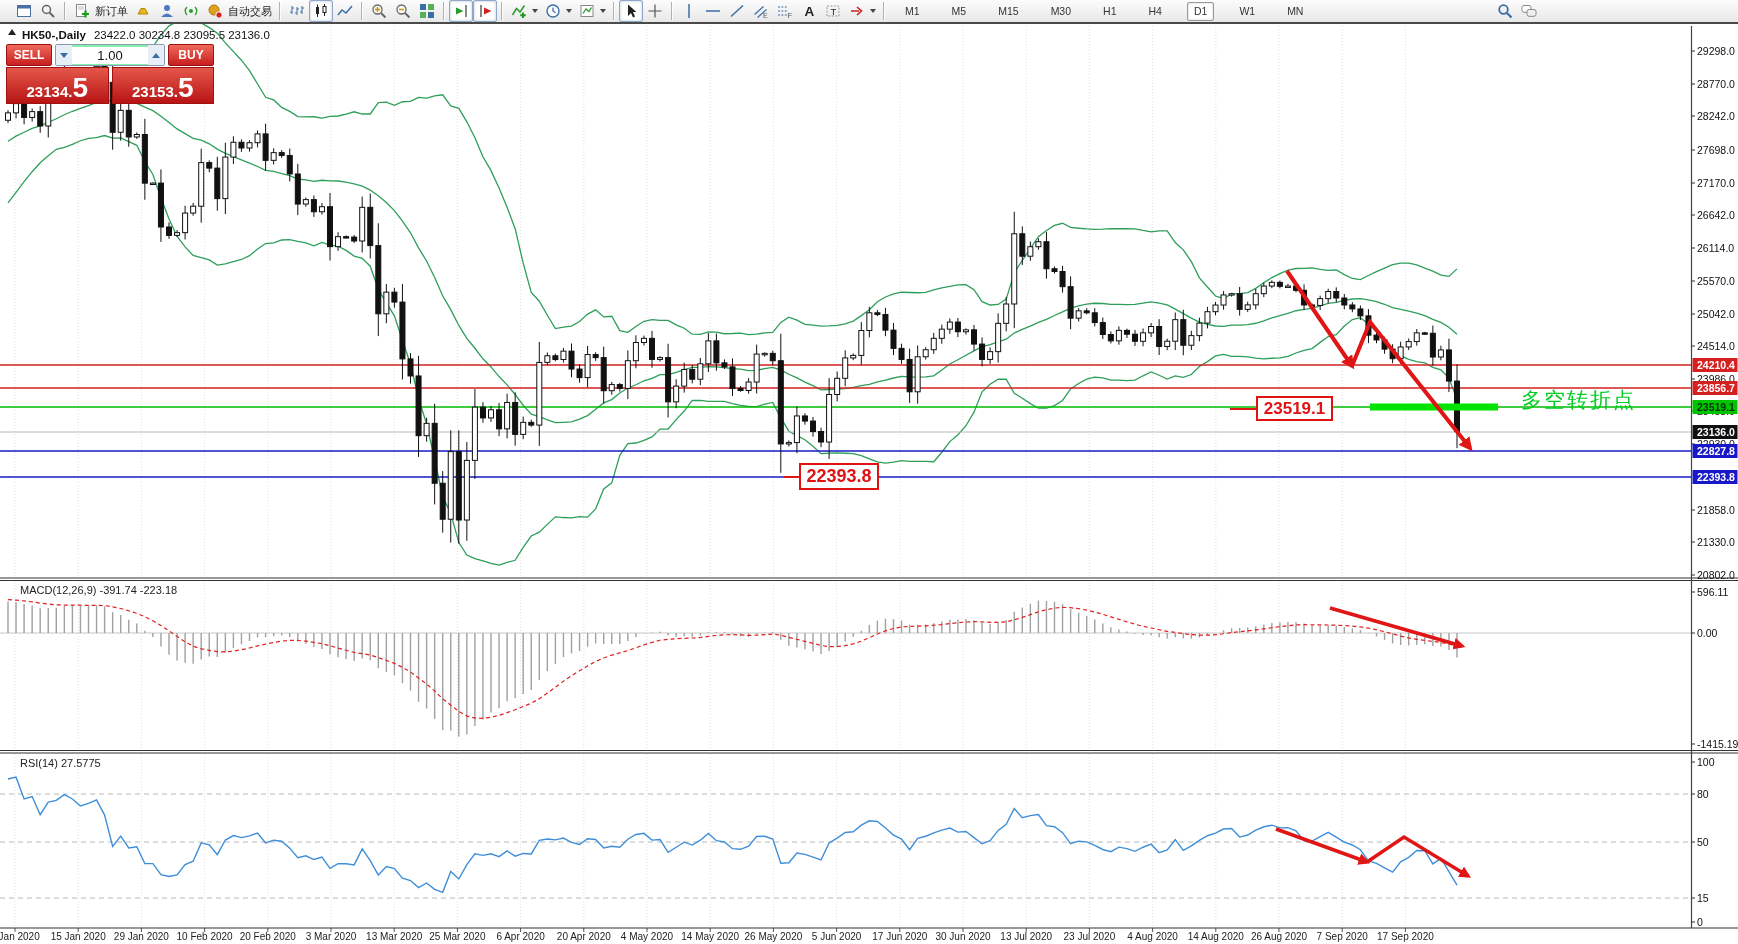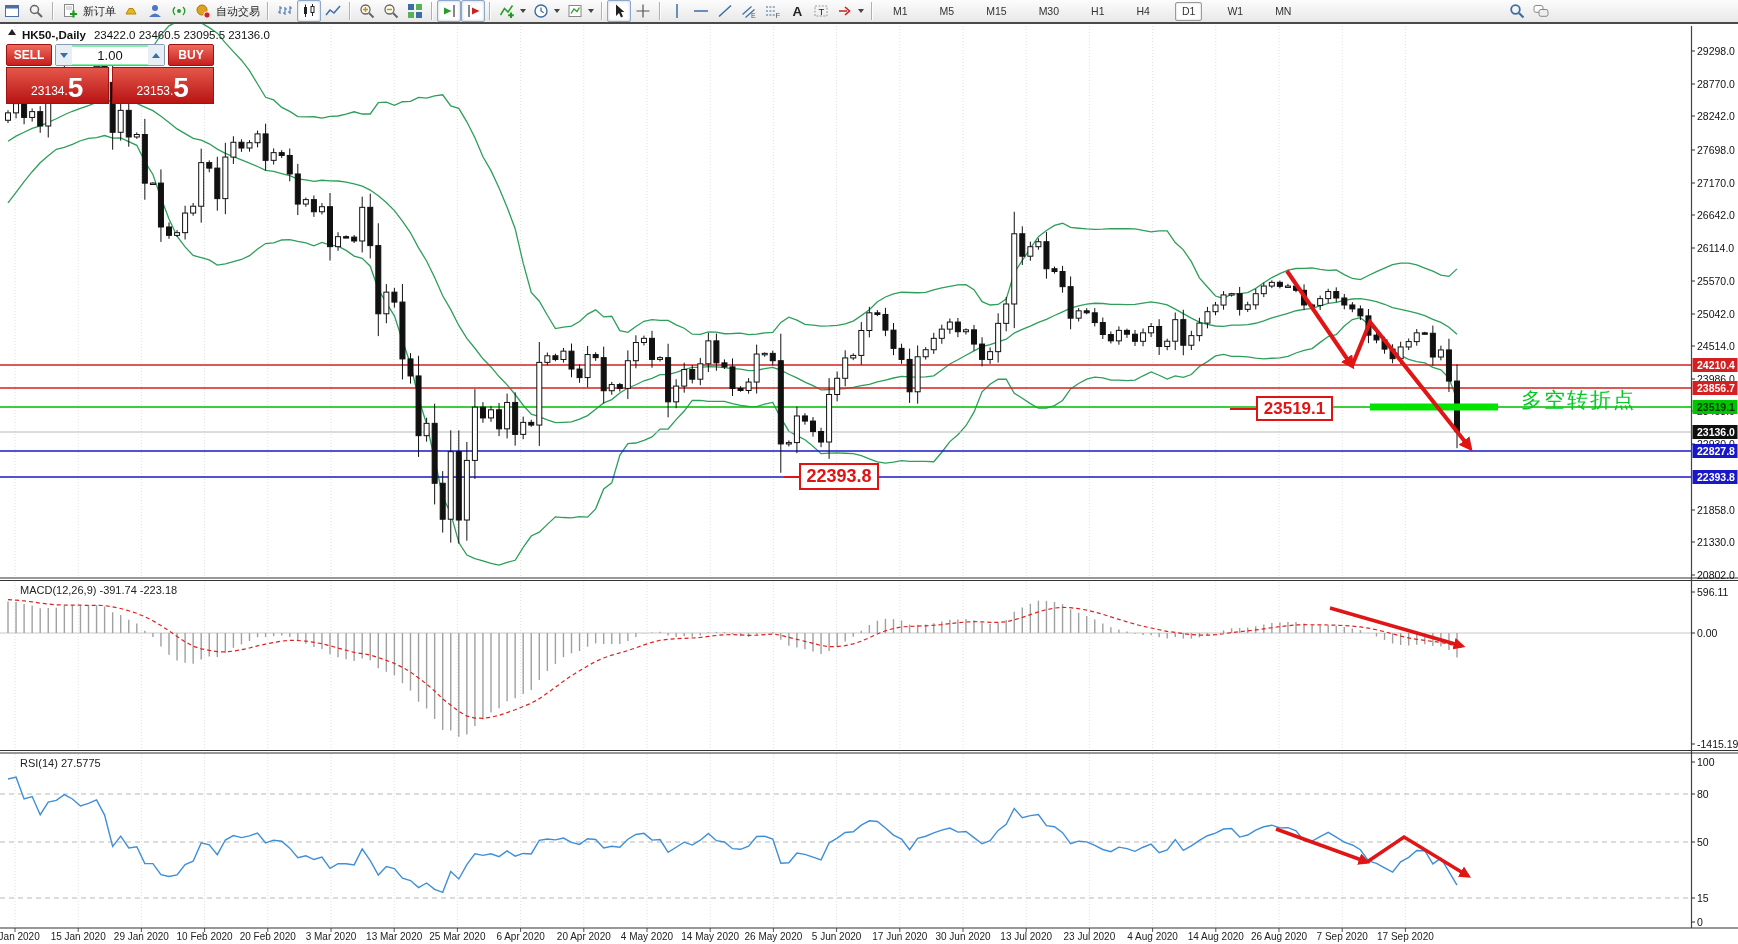--- a/index.html
+++ b/index.html
@@ -1,21 +1,21 @@
 <!DOCTYPE html>
 <html><head>
 <meta charset="utf-8">
 <style>
   html,body{margin:0;padding:0}
   body{width:1738px;height:944px;overflow:hidden;position:relative;background:#fff;
        font-family:"Liberation Sans",sans-serif;-webkit-font-smoothing:antialiased}
   
   .toolbar{position:absolute;left:0;top:0;width:1738px;height:24px;box-sizing:border-box;
     background:linear-gradient(#fcfcfc,#e8e8e8);border-bottom:2px solid #4a4a4a;
-    display:flex;align-items:center;padding:0 0;z-index:40}
+    display:flex;align-items:center;padding:0 12px;z-index:40}
   .tb-btn{height:20px;min-width:22px;display:flex;align-items:center;justify-content:center;
     border:1px solid transparent;border-radius:2px;cursor:default}
   .tb-btn.active{background:#fff;border-color:#8fa8c8;box-shadow:inset 0 0 3px #b8c6d8}
   .tb-btn svg{display:block}
   .tb-label{font-size:11px;color:#222;margin:0 3px 0 1px;white-space:nowrap}
   .tb-sep{width:1px;height:18px;background:#b0b0b0;border-right:1px solid #fdfdfd;margin:0 4px}
   .tb-dd{width:0;height:0;border-left:3.5px solid transparent;border-right:3.5px solid transparent;
     border-top:4px solid #444;margin:0 3px 0 1px}
   .tf-btn{font-size:10.5px;color:#333;padding:2.5px 6px;margin:0 9px;border:1px solid transparent;border-radius:2px}
   .tf-btn.active{background:#fff;border-color:#9a9a9a;box-shadow:inset 0 0 2px #bbb}
@@ -35,21 +35,21 @@
   .oc-vol{flex:1;display:flex;align-items:center;margin:0 3px;background:#86efac;border:1px solid #8a9ab0;border-radius:2px}
   .vol-input{flex:1;border:0;outline:none;font-size:13px;text-align:center;width:50px;
     font-family:"Liberation Sans",sans-serif;color:#111}
   .vol-btn{width:16px;height:100%;display:flex;align-items:center;justify-content:center;background:#e8eef6}
   .car-dn{width:0;height:0;border-left:4px solid transparent;border-right:4px solid transparent;border-top:5px solid #3a6ea5}
   .car-up{width:0;height:0;border-left:4px solid transparent;border-right:4px solid transparent;border-bottom:5px solid #3a6ea5}
   .oc-row2{display:flex;margin-top:1px;height:37px}
   .oc-price{flex:1;display:flex;align-items:flex-end;justify-content:center;color:#fff;
     background:linear-gradient(#e4574a,#b81414);border:1px solid #9e1212;padding-bottom:3px}
   .oc-price + .oc-price{margin-left:3px}
-  .p-small{font-size:12px;font-weight:normal;line-height:17px}
+  .p-small{font-size:15px;font-weight:bold;line-height:17px}
   .p-big{font-size:28px;font-weight:bold;line-height:24px}
   
   .pane-label{position:absolute;left:20px;font-size:11px;color:#222;z-index:20}
   
   .ann-box{position:absolute;box-sizing:border-box;border:2px solid #e01212;background:#fff;
     color:#e01212;font-weight:bold;display:flex;align-items:center;justify-content:center;z-index:22}
   .ann-note{position:absolute;font-size:21px;font-weight:normal;color:#00cc22;letter-spacing:2px;
     white-space:nowrap;z-index:22}
   svg#chart-svg{position:absolute;left:0;top:0;z-index:5}
   text{font-family:"Liberation Sans",sans-serif}
@@ -1127,21 +1127,21 @@
         <text x="1279" y="940" font-size="10" fill="#222" text-anchor="middle">26 Aug 2020</text>
         <text x="1342.2" y="940" font-size="10" fill="#222" text-anchor="middle">7 Sep 2020</text>
         <text x="1405.4" y="940" font-size="10" fill="#222" text-anchor="middle">17 Sep 2020</text>
       </g>
     </g>
 </svg>
 
 <div class="chart-title">
   <span class="collapse-tri"></span>
   <b>HK50-,Daily</b>
-  <span>23422.0 23460.5 23095.5 23136.0</span>
+  <span>23422.0 30234.8 23095.5 23136.0</span>
 </div>
 
 <div class="oneclick">
   <div class="oc-row1">
     <div class="oc-btn">SELL</div>
     <div class="oc-vol">
       <div class="vol-btn">
           <span class="car-dn"></span>
         </div>
       <input class="vol-input" value="1.00" style="">

